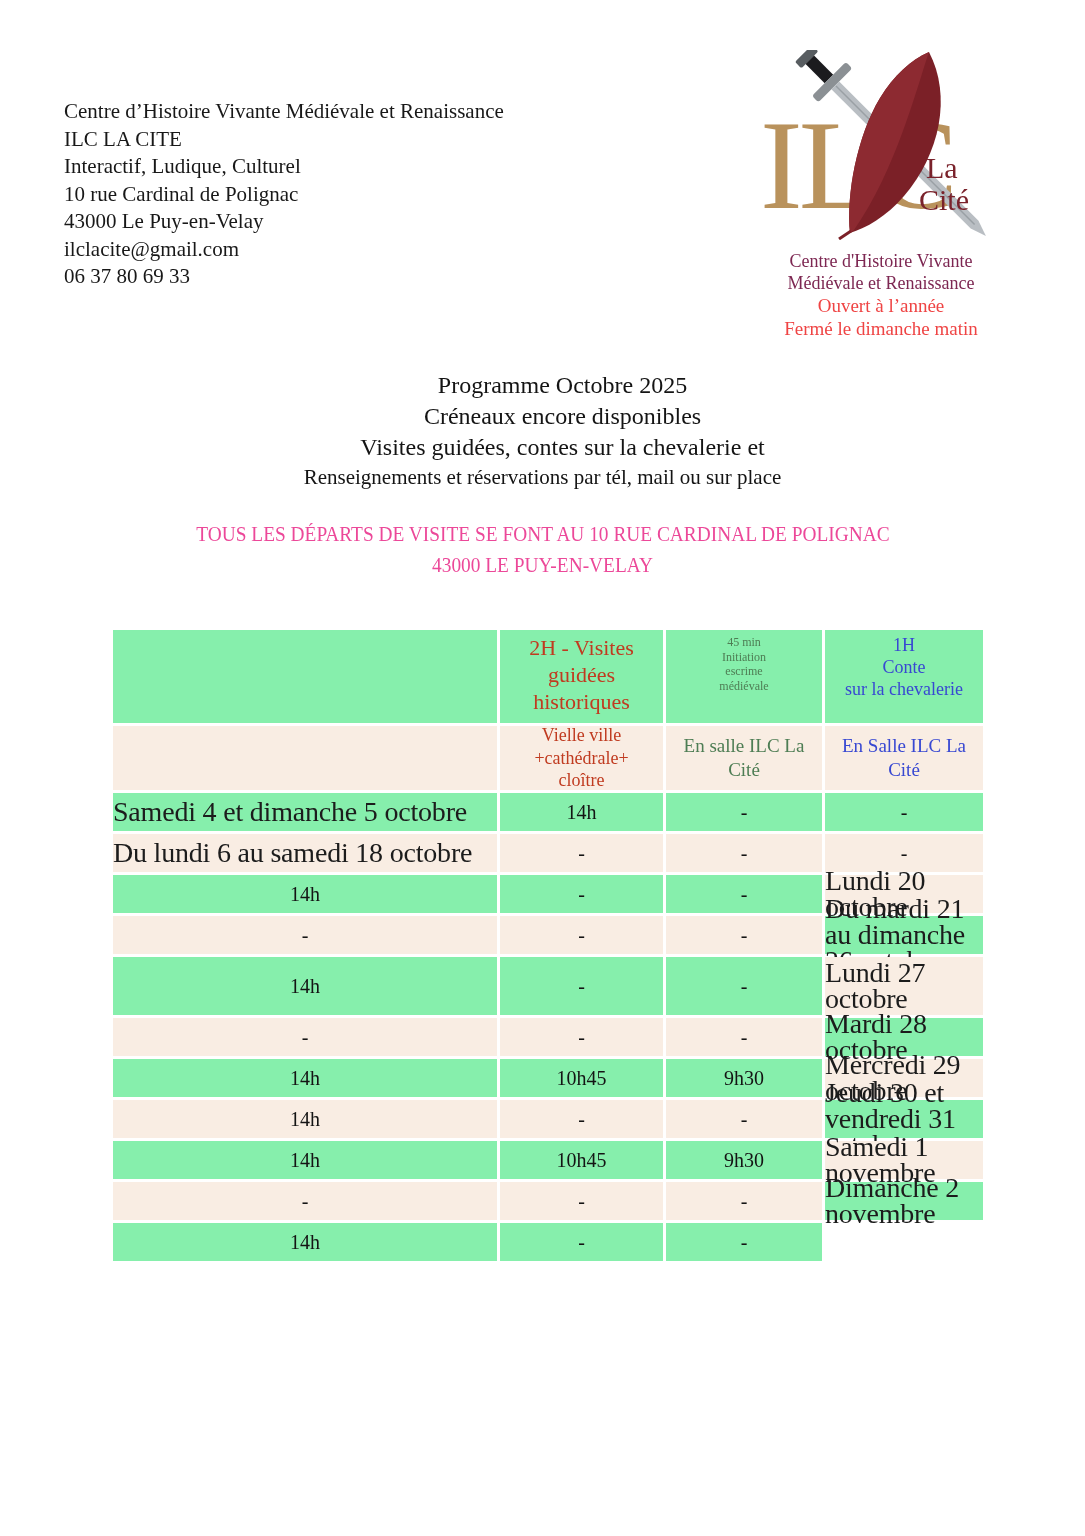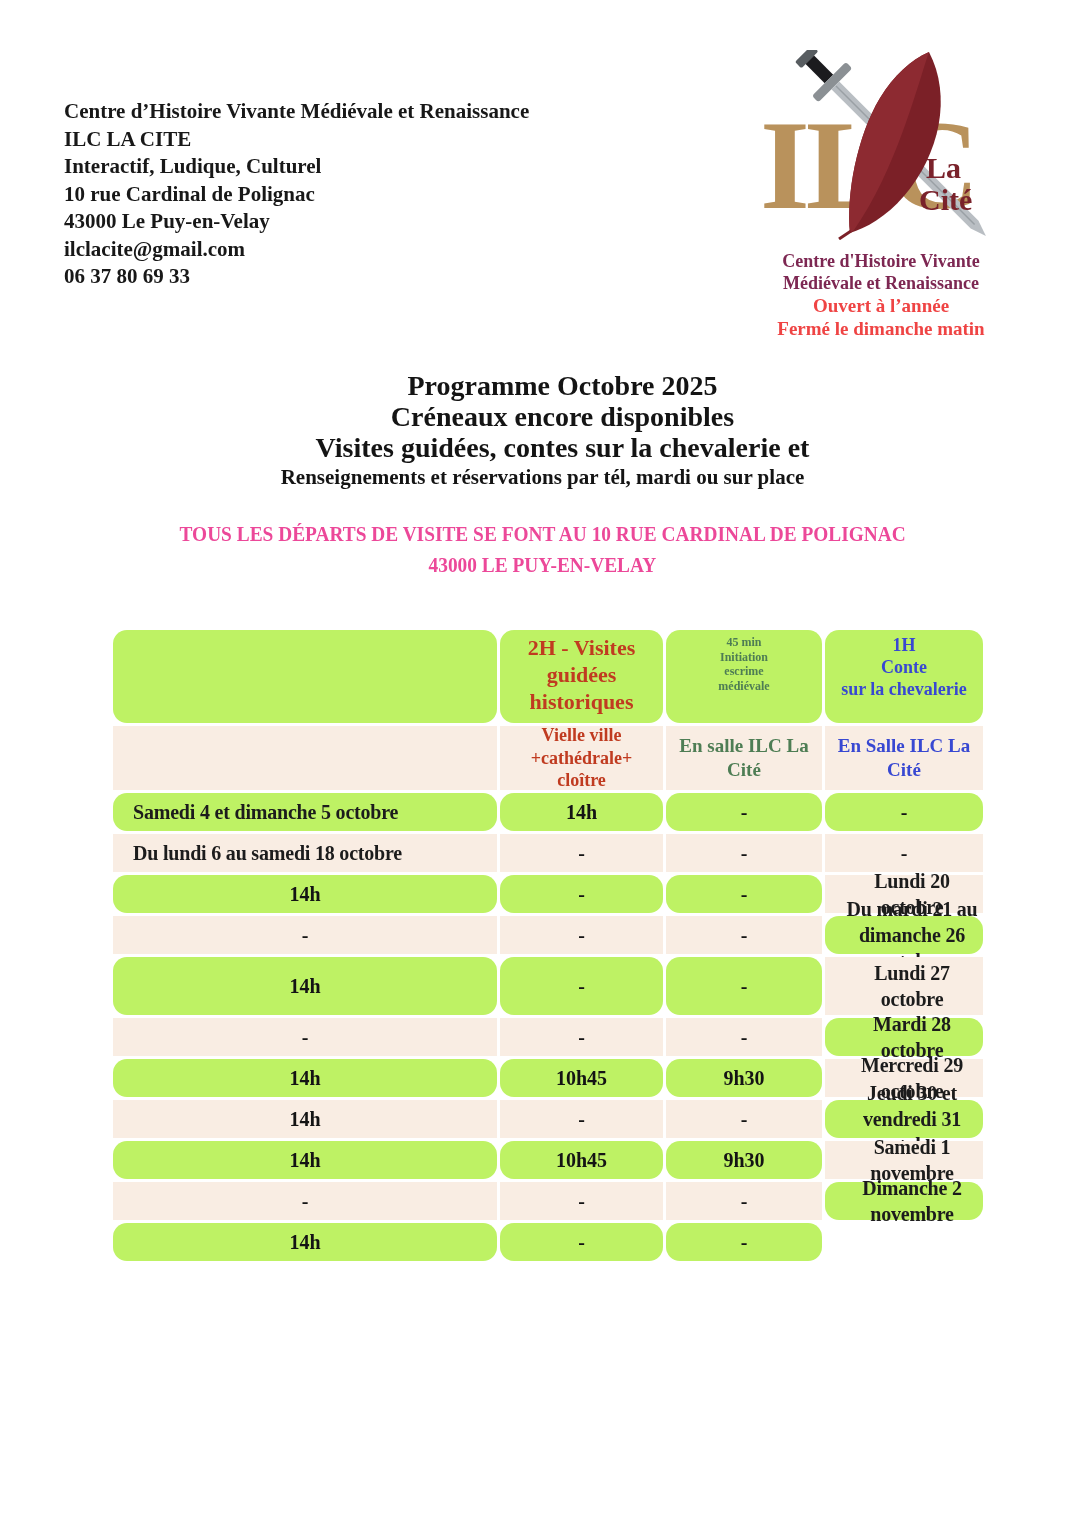--- a/index.html
+++ b/index.html
@@ -1,60 +1,60 @@
 <!DOCTYPE html>
 <html><head>
 <meta charset="utf-8">
 <style>
   html,body { margin:0; padding:0; background:#ffffff; }
   .page {
     position:relative; width:1085px; height:1344px; background:#ffffff;
-    font-family:"Liberation Serif", serif; overflow:hidden;font-weight:bold;
+    font-family:"Liberation Serif", serif; overflow:hidden;
   }
 
   
   .contact { position:absolute; left:64px; top:98px; color:#181818; font-size:21px; line-height:27.5px; }
 
   
   .logo { position:absolute; left:756px; top:50px; width:250px; }
   .logo-svg { display:block; width:250px; height:190px; }
   .logo-caption { text-align:center; margin-top:10px; }
   .cap-a { color:#7d2752; font-size:18px; line-height:22px; }
   .cap-b { color:#ef4444; font-size:19px; line-height:23px; }
 
   
   .heading { position:absolute; left:0; top:370px; width:100%; text-align:center; color:#141414; }
-  .h-lg { font-size:28px; line-height:31px;padding-left:40px; }
+  .h-lg { font-size:24px; line-height:31px;padding-left:40px; }
   .h-sm { font-size:21px; line-height:28px; }
 
   .notice { position:absolute; left:0; top:518px; width:100%; text-align:center;
             color:#ec4899; font-size:22px; line-height:31px; }
   .squeeze { display:inline-block; transform:scaleX(0.88); transform-origin:center; white-space:nowrap; }
 
   
   .schedule {
     position:absolute; left:113px; top:630px;
     display:grid;
     grid-template-columns:384px 163px 156px 158px;
     grid-template-rows:93px 64px 38px 38px 38px 38px 58px 38px 38px 38px 38px 38px 38px;
     gap:3px;
   }
   .cell { display:flex; align-items:center; justify-content:center; }
-  .bg-d { background:#bef264;border-radius:14px; }
+  .bg-d { background:#86efac; }
   .bg-l { background:#f9ede3; }
   .hdr  { white-space:pre-line; text-align:center; line-height:1.22; align-items:flex-start; padding-top:5px; }
   .h-red   { color:#c03b20; font-size:22px; }
   .h-green { color:#4e7d54; font-size:12px; }
   .h-blue  { color:#3848d2; font-size:18px; }
   .sub { white-space:pre-line; text-align:center; line-height:1.25; }
   .s-red   { color:#c03b20; font-size:18px; }
   .s-green { color:#4e7d54; font-size:19px; }
   .s-blue  { color:#3848d2; font-size:19px; }
-  .date { justify-content:flex-start; padding-left:20px; padding-right:4px;
-          font-size:20px; line-height:26px; color:#1c1c1c; letter-spacing:-0.2px;text-align:center; }
+  .date { justify-content:flex-start; padding-left:0; padding-right:4px;
+          font-size:28px; line-height:26px; color:#1c1c1c; letter-spacing:-0.2px; }
   .val  { font-size:20px; color:#141414; }
 </style>
 </head>
 <body>
 
 <div class="page">
 
   <div class="contact">
     <div>Centre d’Histoire Vivante Médiévale et Renaissance</div>
     <div>ILC LA CITE</div>
@@ -88,21 +88,21 @@
       <div class="cap-a">Médiévale et Renaissance</div>
       <div class="cap-b">Ouvert à l’année</div>
       <div class="cap-b">Fermé le dimanche matin</div>
     </div>
   </div>
 
   <div class="heading">
     <div class="h-lg">Programme Octobre 2025</div>
     <div class="h-lg">Créneaux encore disponibles</div>
     <div class="h-lg">Visites guidées, contes sur la chevalerie et</div>
-    <div class="h-sm">Renseignements et réservations par tél, mardi ou sur place</div>
+    <div class="h-sm">Renseignements et réservations par tél, mail ou sur place</div>
   </div>
 
   <div class="notice">
     <div><span class="squeeze">TOUS LES DÉPARTS DE VISITE SE FONT AU 10 RUE CARDINAL DE POLIGNAC</span></div>
     <div><span class="squeeze">43000 LE PUY-EN-VELAY</span></div>
   </div>
 
   <div class="schedule">
 
     <div class="cell bg-d hdr"></div>

